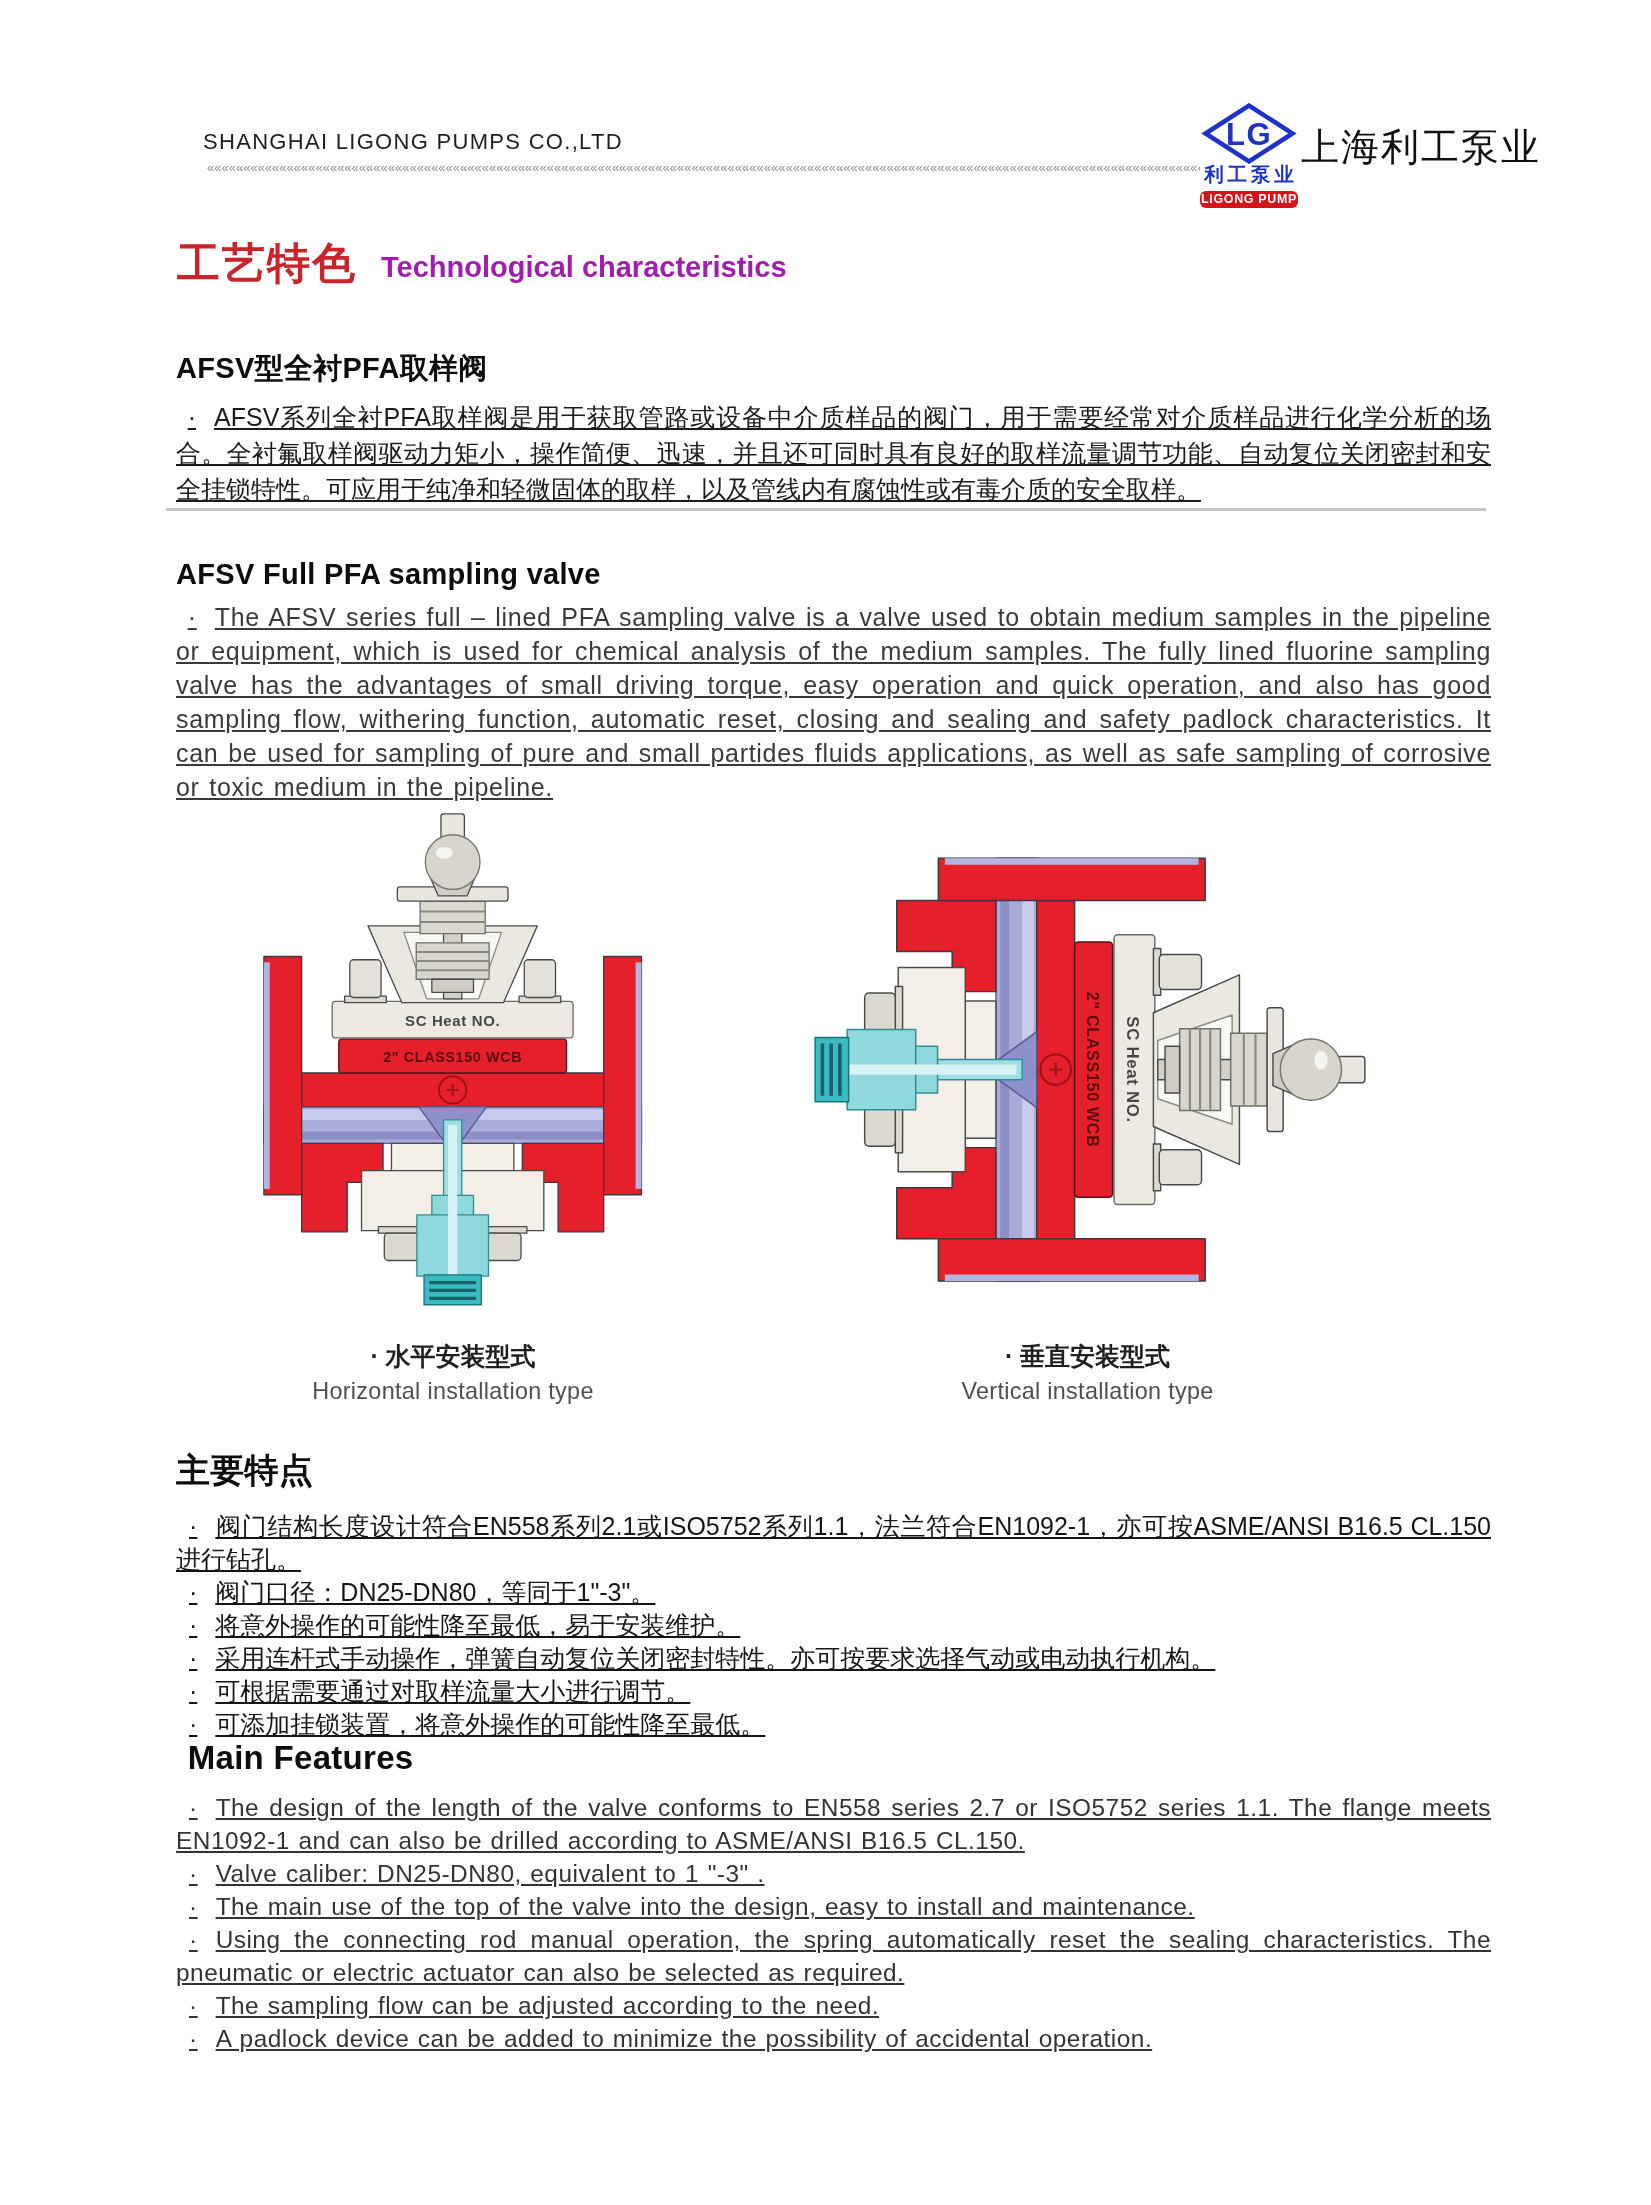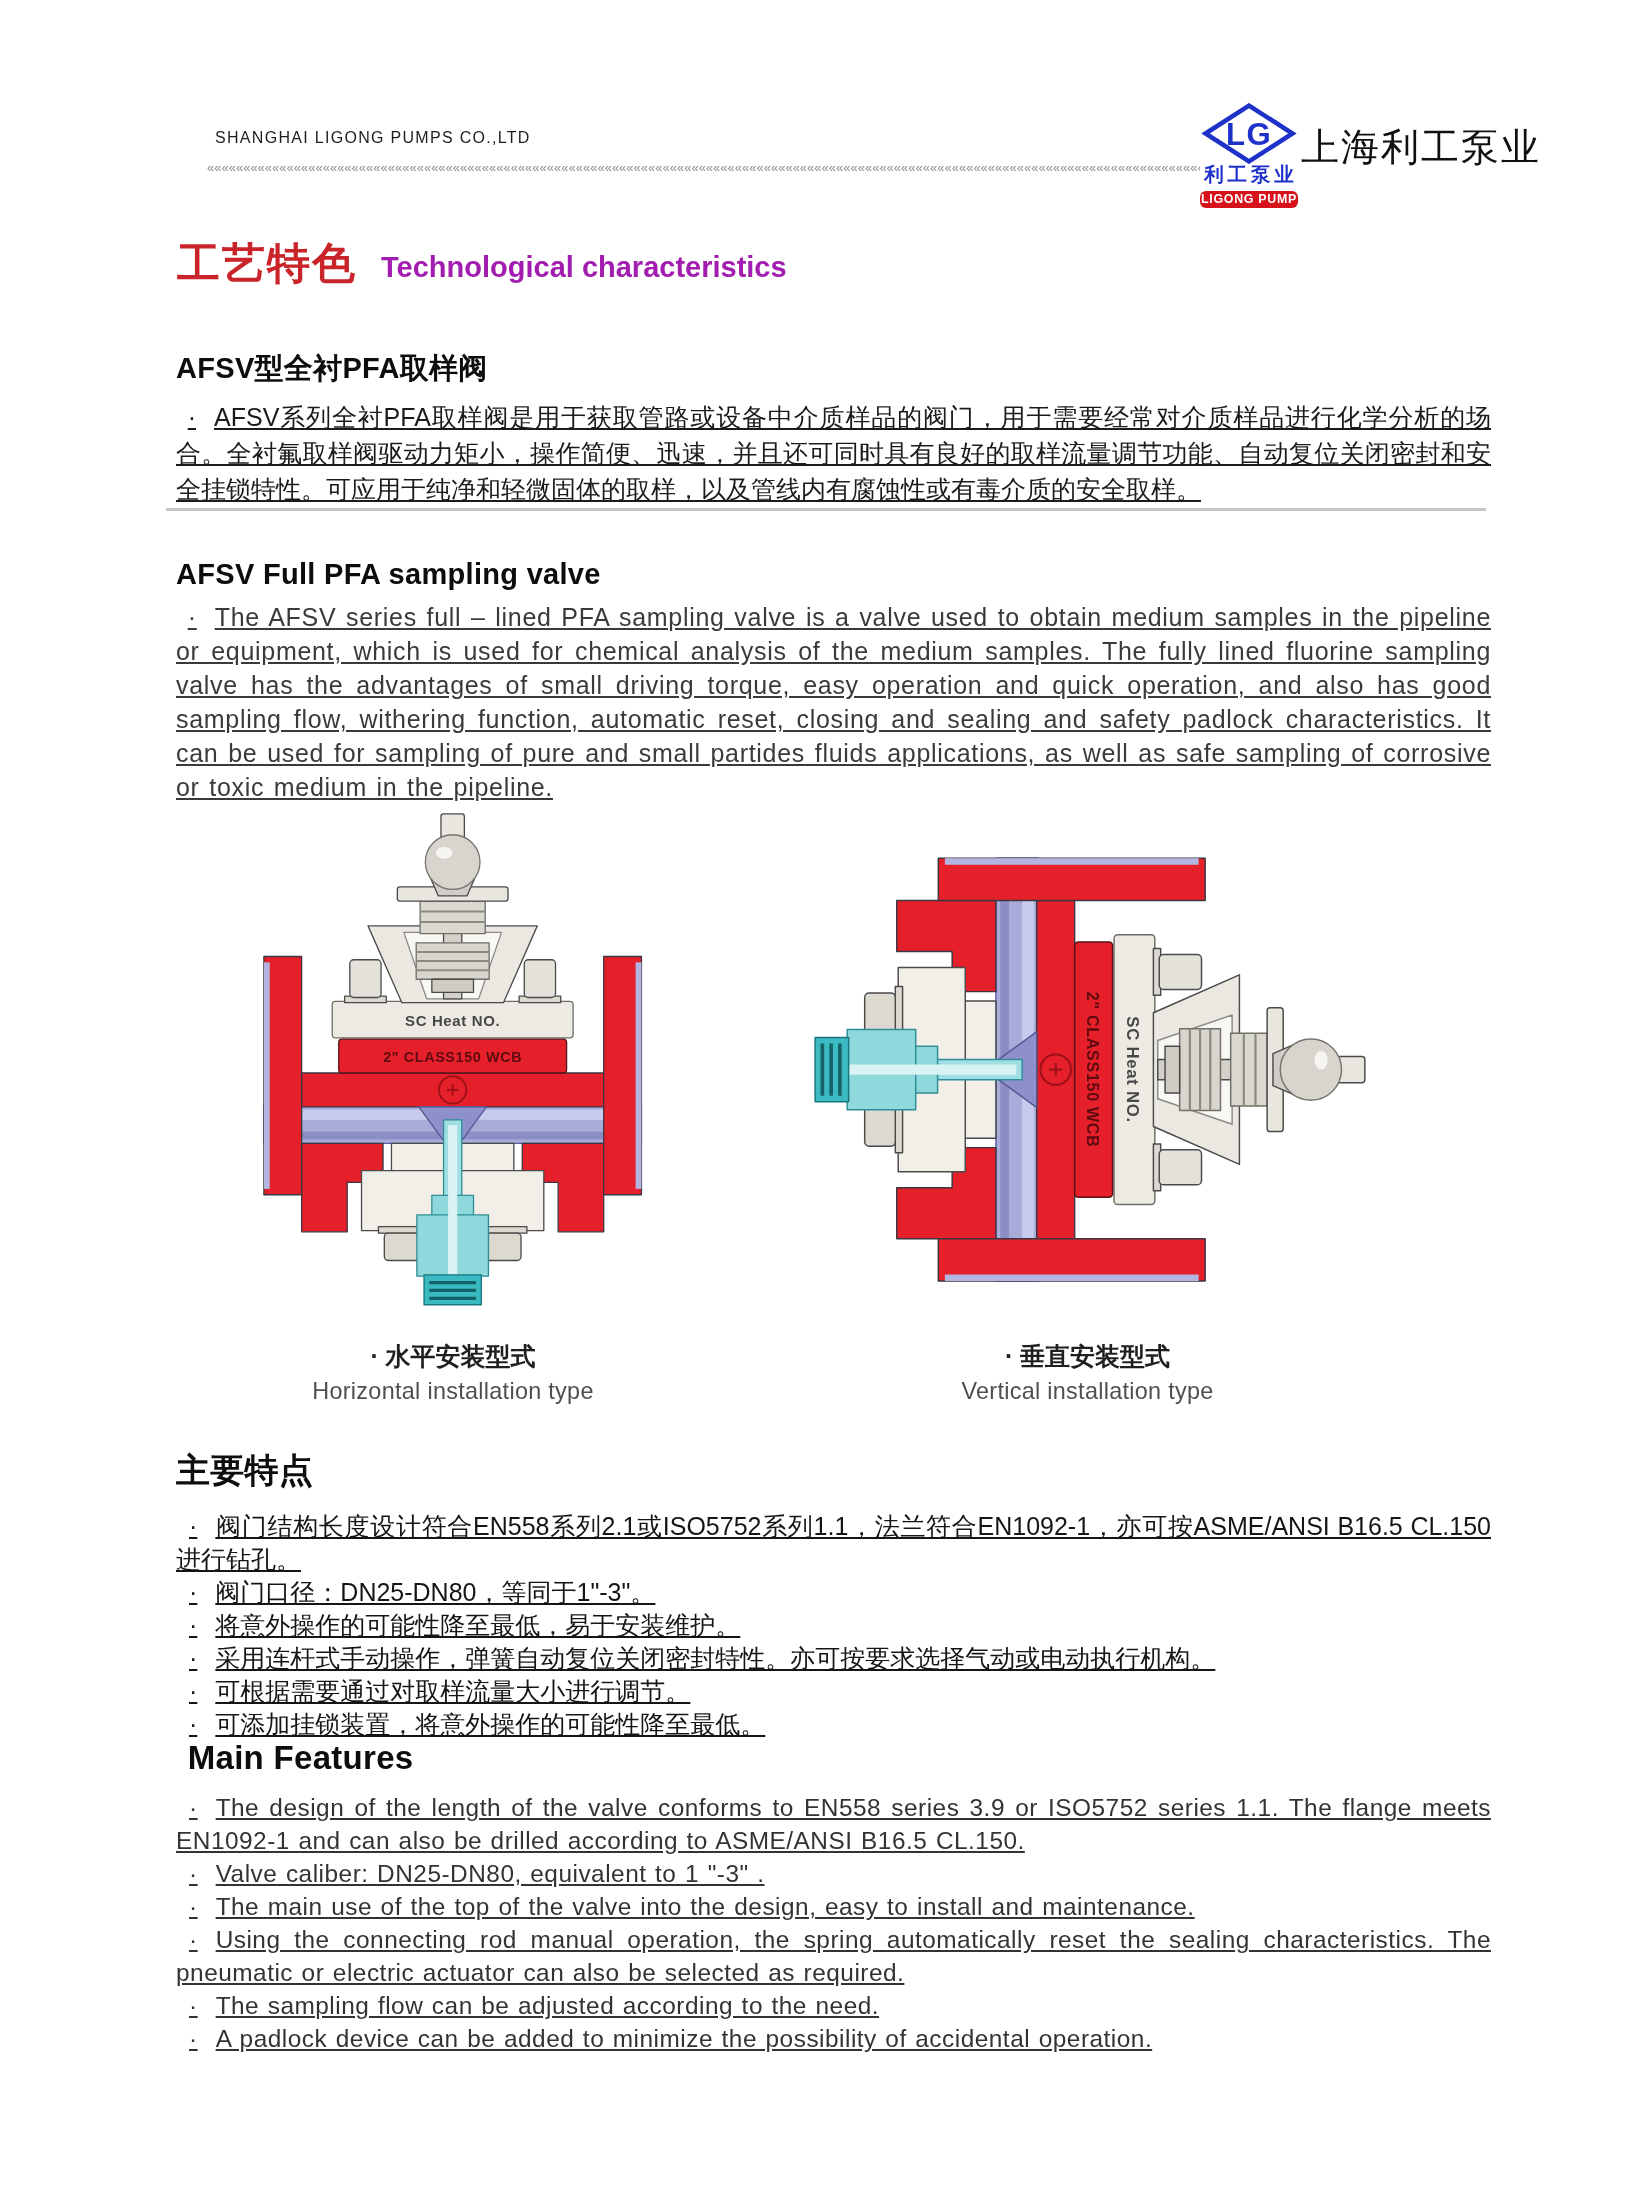--- a/index.html
+++ b/index.html
@@ -2,21 +2,21 @@
 <html style="--accent-red: #c9242a; --logo-blue: #1e31c8; --logo-red: #d6121a; --valve-red: #e6202a; --valve-lavender: #a9abd9; --valve-cyan: #8fd8dc; --divider-gray: #c6c6c6;font-size:10.4px"><head>
 <meta charset="utf-8">
 <title>AFSV Full PFA sampling valve</title>
 <style>
   html,body{margin:0;padding:0;background:#ffffff;}
   .page{
     position:relative;width:1651px;height:2205px;background:#ffffff;overflow:hidden;
     font-family:"Liberation Sans", sans-serif;color:#1c1c1c;
   }
   
-  .company{position:absolute;left:215px;top:129px;font-size:16px;letter-spacing:1.3px;
+  .company{position:absolute;left:203px;top:129px;font-size:22px;letter-spacing:1.3px;
     color:#1e1e1e;font-weight:400;white-space:nowrap;}
   .zigzag{position:absolute;left:207px;top:161px;width:993px;height:14.3px;overflow:hidden;
     font-size:13px;line-height:13px;letter-spacing:0px;color:#8f8f8f;white-space:nowrap;user-select:none;}
   .logo{position:absolute;left:1200px;top:103px;width:98px;}
   .logo svg{display:block;}
   .logo-cn{margin-top:-2.6px;text-align:center;font-size:19.5px;font-weight:700;
     color:var(--logo-blue);letter-spacing:3.9px;text-indent:3.9px;white-space:nowrap;}
   .logo-en{margin-top:2.6px;background:var(--logo-red);color:#fff;text-align:center;
     font-size:12.4px;font-weight:700;height:17px;line-height:17px;letter-spacing:0.7px;border-radius:6px;}
   .brand-cn{position:absolute;left:1301px;top:122px;font-size:38px;font-weight:400;
@@ -186,21 +186,21 @@
     <p class="bullet">阀门结构长度设计符合EN558系列2.1或ISO5752系列1.1，法兰符合EN1092-1，亦可按ASME/ANSI B16.5 CL.150进行钻孔。</p>
     <p class="bullet">阀门口径：DN25-DN80，等同于1"-3"。</p>
     <p class="bullet">将意外操作的可能性降至最低，易于安装维护。</p>
     <p class="bullet">采用连杆式手动操作，弹簧自动复位关闭密封特性。亦可按要求选择气动或电动执行机构。</p>
     <p class="bullet">可根据需要通过对取样流量大小进行调节。</p>
     <p class="bullet">可添加挂锁装置，将意外操作的可能性降至最低。</p>
   </section>
 
   <section class="sec features-en">
     <h2>Main Features</h2>
-    <p class="bullet">The design of the length of the valve conforms to EN558 series 3.9 or ISO5752 series 1.1. The flange meets EN1092-1 and can also be drilled according to ASME/ANSI B16.5 CL.150.</p>
+    <p class="bullet">The design of the length of the valve conforms to EN558 series 2.7 or ISO5752 series 1.1. The flange meets EN1092-1 and can also be drilled according to ASME/ANSI B16.5 CL.150.</p>
     <p class="bullet">Valve caliber: DN25-DN80, equivalent to 1 "-3" .</p>
     <p class="bullet">The main use of the top of the valve into the design, easy to install and maintenance.</p>
     <p class="bullet">Using the connecting rod manual operation, the spring automatically reset the sealing characteristics. The pneumatic or electric actuator can also be selected as required.</p>
     <p class="bullet">The sampling flow can be adjusted according to the need.</p>
     <p class="bullet">A padlock device can be added to minimize the possibility of accidental operation.</p>
   </section>
 
 </div>
 
 

